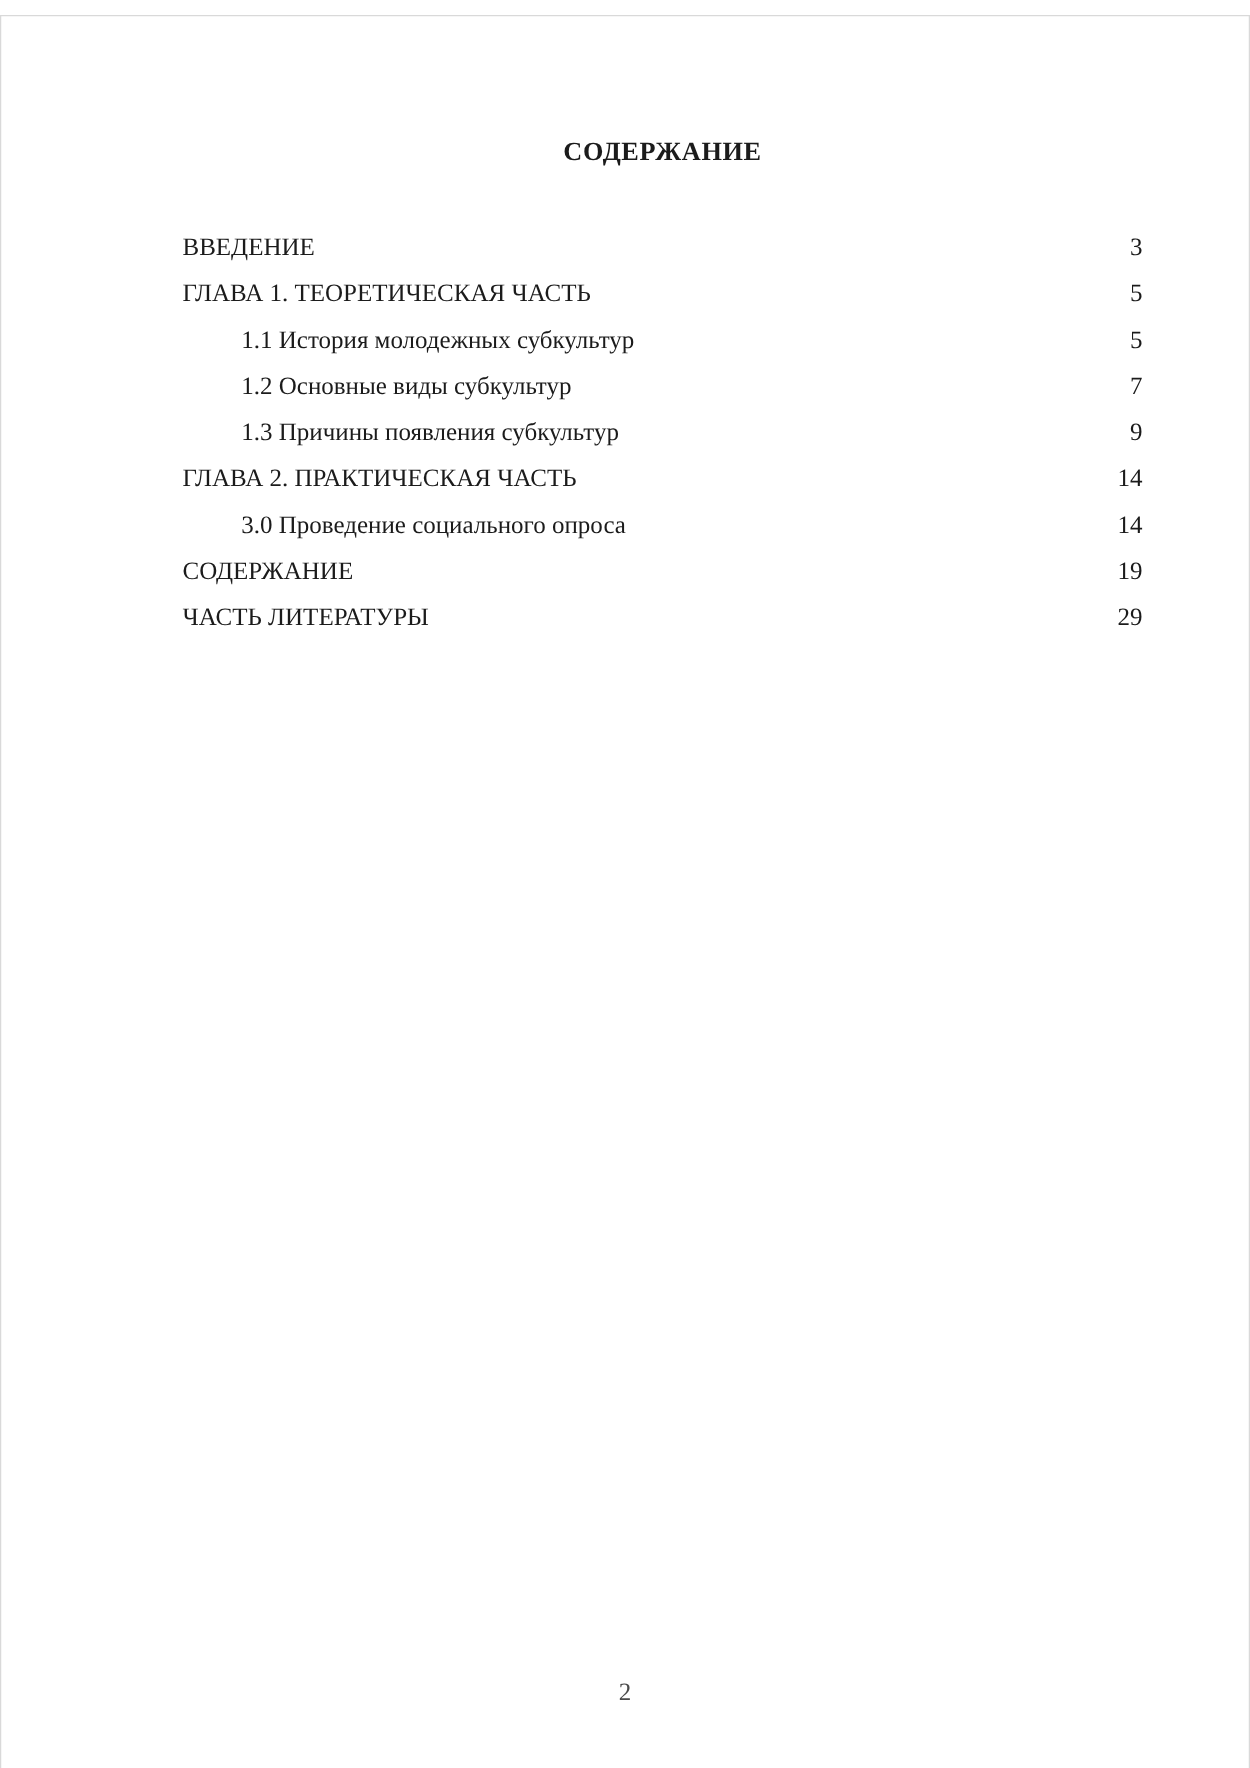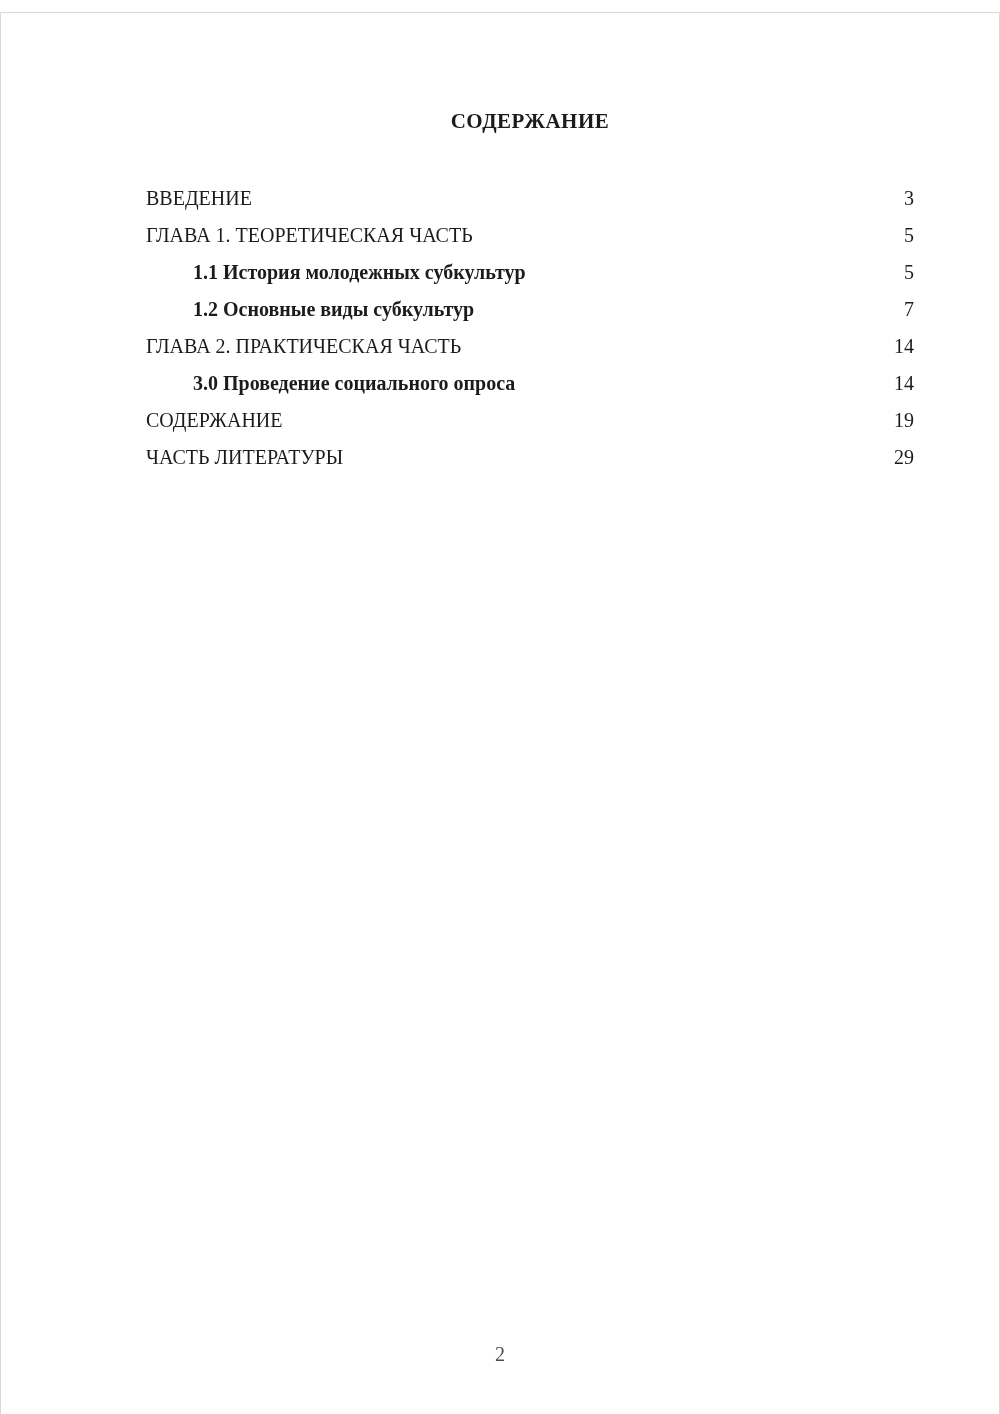--- a/index.html
+++ b/index.html
@@ -46,21 +46,20 @@
     white-space: nowrap;
     overflow: hidden;
   }
   .toc-row .pagenum {
     flex: 0 0 auto;
     text-align: right;
     min-width: 30px;
   }
   .toc-row.indent .label {
     padding-left: 47px;
-    font-weight: bold;
   }
   .footer-pagenum {
     position: absolute;
     left: 0;
     right: 0;
     top: 1330px;
     text-align: center;
     font-size: 20px;
     color: #4a4a4a;
   }
@@ -88,20 +87,24 @@
       <div class="toc-row indent">
         <span class="label">1.1 История молодежных субкультур</span>
         <span class="pagenum">5</span>
       </div>
 
       <div class="toc-row indent">
         <span class="label">1.2 Основные виды субкультур</span>
         <span class="pagenum">7</span>
       </div>
 
+      <div class="toc-row indent">
+        <span class="label">1.3 Причины появления субкультур</span>
+        <span class="pagenum">9</span>
+      </div>
 
 
       <div class="toc-row">
         <span class="label">ГЛАВА 2. ПРАКТИЧЕСКАЯ ЧАСТЬ</span>
         <span class="pagenum">14</span>
       </div>
 
       <div class="toc-row indent">
         <span class="label">3.0 Проведение социального опроса</span>
         <span class="pagenum">14</span>

